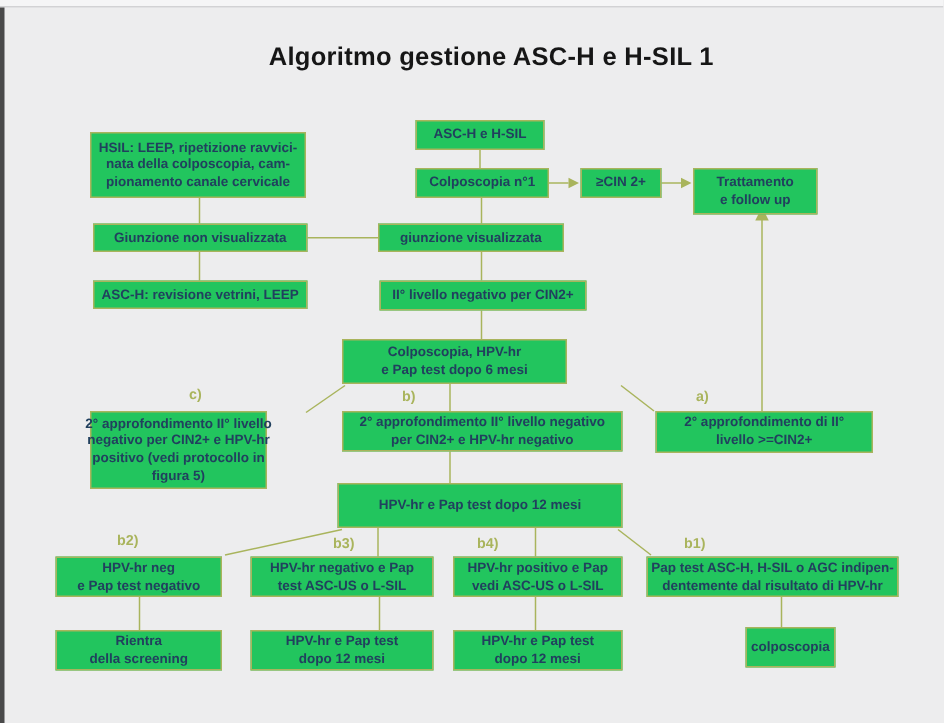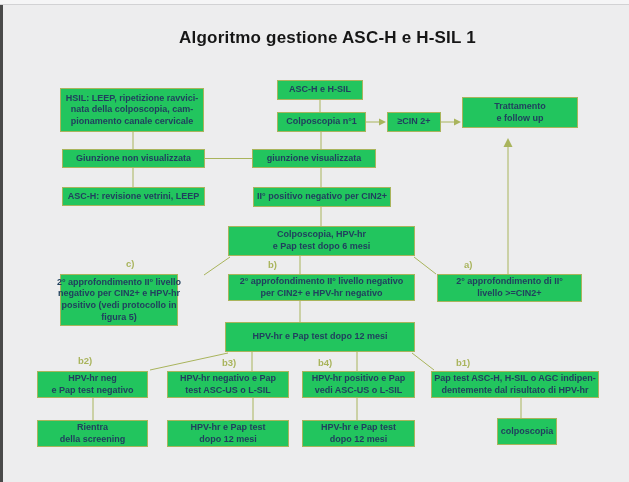--- a/index.html
+++ b/index.html
@@ -65,26 +65,26 @@
 
 <div class="node" style="left:60px;top:88px;width:144px;height:44px">HSIL: LEEP, ripetizione ravvici-
 nata della colposcopia, cam-
 pionamento canale cervicale</div>
 <div class="node" style="left:62px;top:149px;width:143px;height:19px">Giunzione non visualizzata</div>
 <div class="node" style="left:62px;top:187px;width:143px;height:19px">ASC-H: revisione vetrini, LEEP</div>
 
 <div class="node" style="left:277px;top:80px;width:86px;height:20px">ASC-H e H-SIL</div>
 <div class="node" style="left:277px;top:112px;width:89px;height:20px">Colposcopia n°1</div>
 <div class="node" style="left:387px;top:112px;width:54px;height:20px">≥CIN 2+</div>
-<div class="node" style="left:462px;top:97px;width:116px;height:31px">Trattamento
+<div class="node" style="left:462px;top:112px;width:83px;height:31px">Trattamento
 e follow up</div>
 
 <div class="node" style="left:252px;top:149px;width:124px;height:19px">giunzione visualizzata</div>
-<div class="node" style="left:253px;top:187px;width:138px;height:20px">II° positivo negativo per CIN2+</div>
-<div class="node" style="left:228px;top:226px;width:187px;height:30px">Colposcopia, HPV-hr
+<div class="node" style="left:253px;top:187px;width:138px;height:20px">II° livello negativo per CIN2+</div>
+<div class="node" style="left:228px;top:226px;width:150px;height:30px">Colposcopia, HPV-hr
 e Pap test dopo 6 mesi</div>
 
 <div class="node" style="left:60px;top:274px;width:118px;height:52px">2° approfondimento II° livello
 negativo per CIN2+ e HPV-hr
 positivo (vedi protocollo in
 figura 5)</div>
 <div class="node" style="left:228px;top:274px;width:187px;height:27px">2° approfondimento II° livello negativo
 per CIN2+ e HPV-hr negativo</div>
 <div class="node" style="left:437px;top:274px;width:145px;height:28px">2° approfondimento di II°
 livello &gt;=CIN2+</div>

